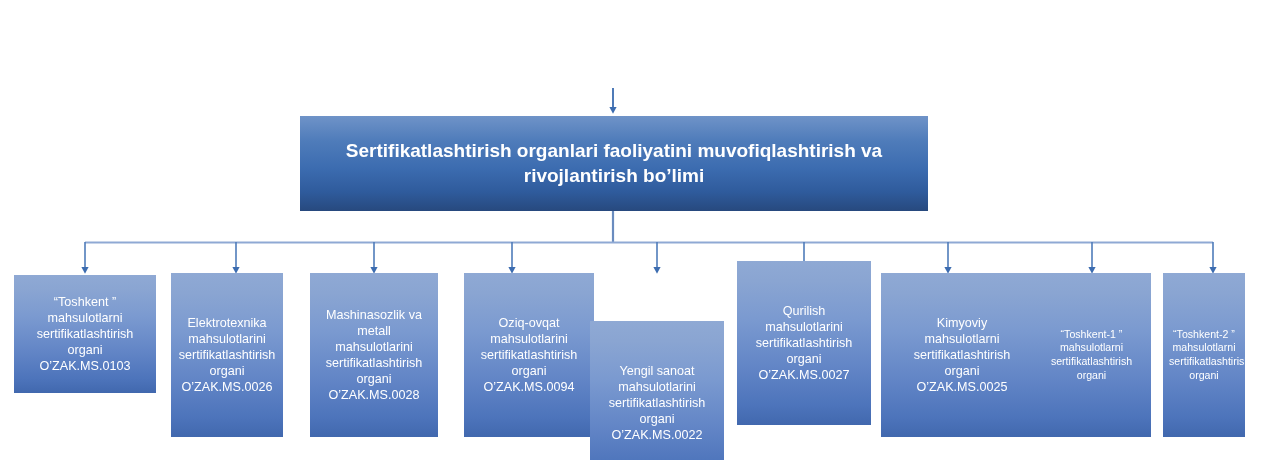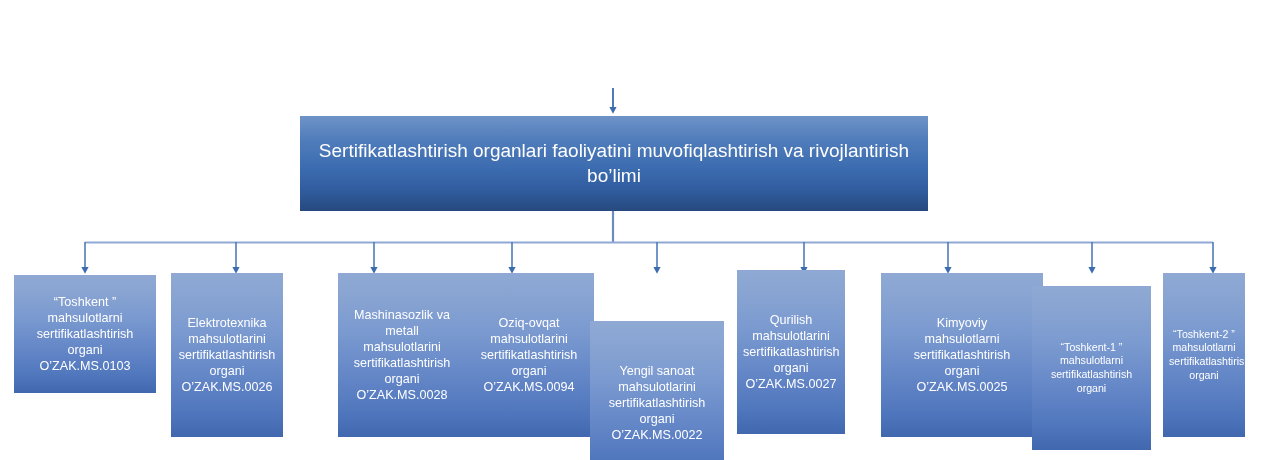--- a/index.html
+++ b/index.html
@@ -45,20 +45,21 @@
     white-space: pre-line;
   }
   
   .lvl1 {
     background: linear-gradient(180deg, #4e79b8 0%, #3a6aae 22%, #2f5597 58%, #2a4d87 80%, #23406f 100%);
     font-size: 19.5px;
   }
   .lvl2 {
     background: linear-gradient(180deg, #6f93c8 0%, #4f7cba 26%, #3c6cb0 55%, #2f5b9c 80%, #27497e 100%);
     font-size: 19px;
+    font-weight: bold;
   }
   
   .lvl3 {
     background: linear-gradient(180deg, #8fa9d4 0%, #8aa5d2 12%, #7b9ad0 35%, #6285c6 65%, #4d74bb 88%, #4168ae 100%);
     font-size: 12.6px;
   }
   .lvl3.small {
     font-size: 10.6px;
   }
 </style>
@@ -105,21 +106,21 @@
   </div>
 
   <div class="node lvl3" style="left:171px; top:273px; width:112px; height:164px;">
     <div class="node-inner">Elektrotexnika
 mahsulotlarini
 sertifikatlashtirish
 organi
 O’ZAK.MS.0026</div>
   </div>
 
-  <div class="node lvl3" style="left:310px; top:273px; width:128px; height:164px;margin-left:28px;">
+  <div class="node lvl3" style="left:310px; top:273px; width:128px; height:164px;">
     <div class="node-inner">Mashinasozlik va
 metall
 mahsulotlarini
 sertifikatlashtirish
 organi
 O’ZAK.MS.0028</div>
   </div>
 
   <div class="node lvl3" style="left:464px; top:273px; width:130px; height:164px;">
     <div class="node-inner">Oziq-ovqat
@@ -130,37 +131,37 @@
   </div>
 
   <div class="node lvl3" style="left:590px; top:273px; width:134px; height:164px;margin-top:48px;">
     <div class="node-inner">Yengil sanoat
 mahsulotlarini
 sertifikatlashtirish
 organi
 O’ZAK.MS.0022</div>
   </div>
 
-  <div class="node lvl3" style="left:737px; top:270px; width:108px; height:164px;">
+  <div class="node lvl3" style="left:737px; top:261px; width:134px; height:164px;">
     <div class="node-inner">Qurilish
 mahsulotlarini
 sertifikatlashtirish
 organi
 O’ZAK.MS.0027</div>
   </div>
 
   <div class="node lvl3" style="left:881px; top:273px; width:162px; height:164px;justify-content:center;">
     <div class="node-inner">Kimyoviy
 mahsulotlarni
 sertifikatlashtirish
 organi
 O’ZAK.MS.0025</div>
   </div>
 
-  <div class="node lvl3 small" style="left:1032px; top:273px; width:119px; height:164px;margin-top:13px;">
+  <div class="node lvl3 small" style="left:1032px; top:273px; width:119px; height:164px;">
     <div class="node-inner">“Toshkent-1 ”
 mahsulotlarni
 sertifikatlashtirish
 organi</div>
   </div>
 
   <div class="node lvl3 small" style="left:1163px; top:273px; width:82px; height:164px;">
     <div class="node-inner">“Toshkent-2 ”
 mahsulotlarni
 sertifikatlashtirish

